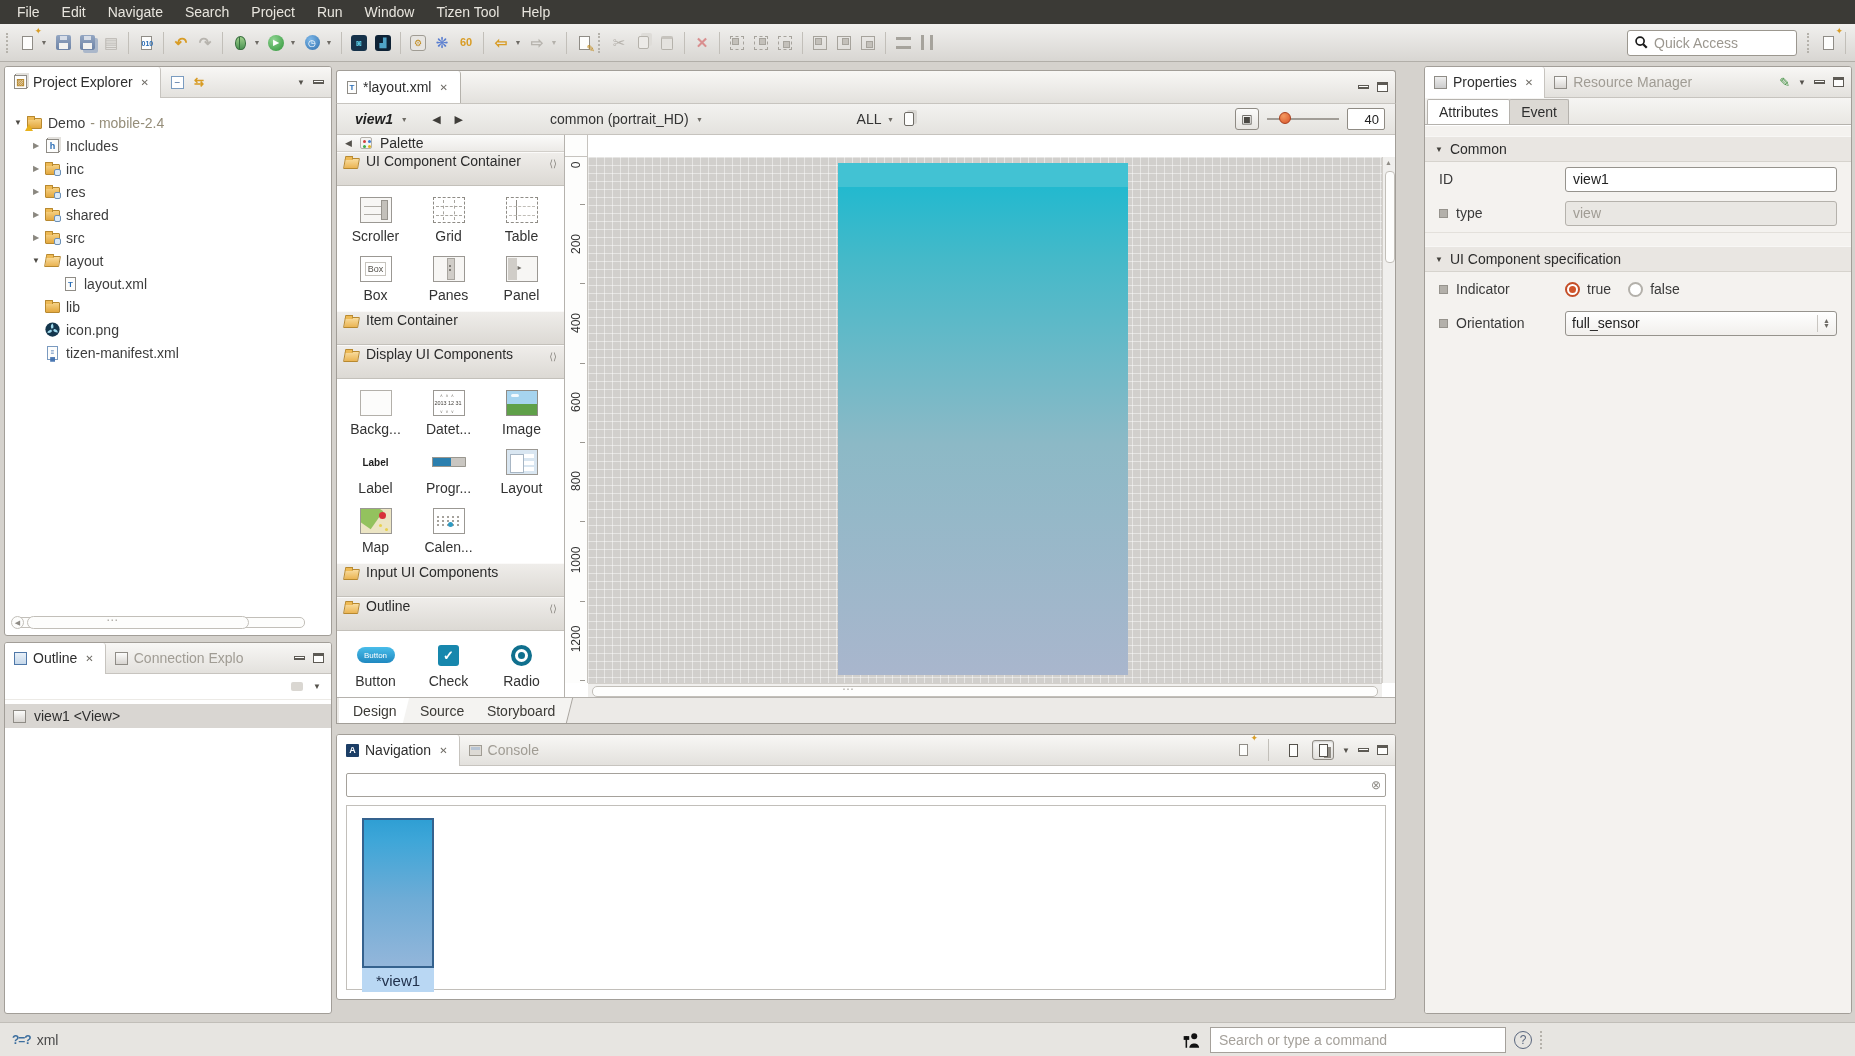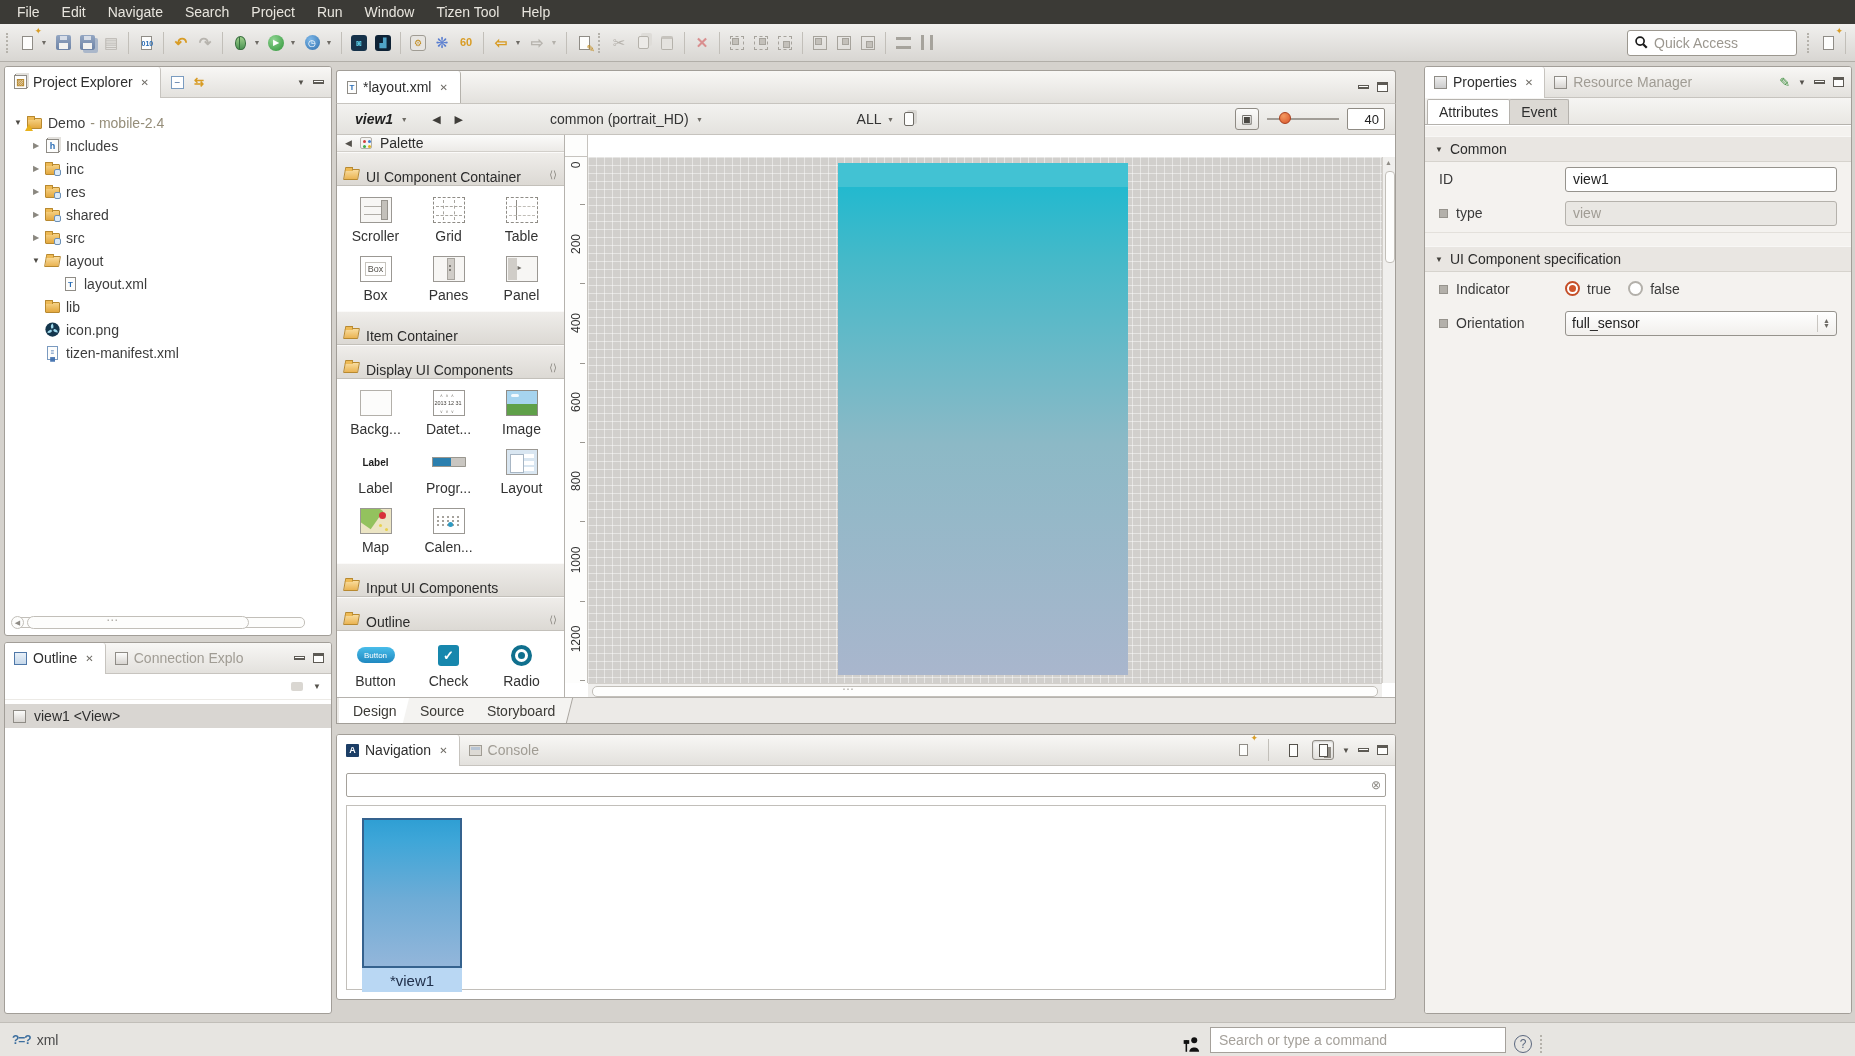--- a/index.html
+++ b/index.html
@@ -87,21 +87,21 @@
 .slider::before{content:"";position:absolute;left:0;right:0;top:9px;height:2px;background:#a19d97}
 .sthumb{position:absolute;left:12px;top:3px;width:12px;height:12px;border-radius:50%;background:radial-gradient(circle at 35% 30%,#f49a60,#d9542b);border:1px solid #a83f1d}
 .zoombox{width:38px;height:22px;border:1px solid #8f8b84;background:#fff;border-radius:2px;font-size:13px;color:#222;display:flex;align-items:center;justify-content:flex-end;padding-right:5px}
 
 
 .palette{position:absolute;left:0;top:31px;bottom:26px;width:228px;border-right:1px solid #b5b2ad;background:#fff;display:flex;flex-direction:column;overflow:hidden}
 .palhead{height:26px;display:flex;align-items:center;gap:8px;padding:0 8px;font-size:14px;color:#2d2d2d;background:linear-gradient(#fbfbfa,#eceae7);border-bottom:1px solid #d2cfca}
 .palcollapse{font-size:9px;color:#55524c}
 .palicon{width:12px;height:12px;border-radius:2px;background:#f5f4f2;border:1px solid #b3b0aa;position:relative}
 .palicon::before{content:"";position:absolute;left:2px;top:2px;width:3px;height:3px;border-radius:50%;background:#d23f3f;box-shadow:5px 0 0 #3f7ed2,0 5px 0 #3fae4c,5px 5px 0 #e0b421}
-.psec{height:24px;display:flex;align-items:flex-start;gap:7px;padding:16px 7px;font-size:14px;color:#2b2b2b;background:linear-gradient(#efedea,#dcd9d4);border-top:1px solid #fbfaf9;border-bottom:1px solid #c3c0ba;flex:0 0 auto}
+.psec{height:24px;display:flex;align-items:flex-end;gap:7px;padding:16px 7px;font-size:14px;color:#2b2b2b;background:linear-gradient(#efedea,#dcd9d4);border-top:1px solid #fbfaf9;border-bottom:1px solid #c3c0ba;flex:0 0 auto}
 .psec .folder{margin-top:0}
 .pin{margin-left:auto;color:#8d8a84;font-size:10px}
 .pgrid{display:flex;flex-wrap:wrap;padding:5px 2px 2px 2px;flex:0 0 auto}
 .pitem{width:73px;display:flex;flex-direction:column;align-items:center;gap:4px;padding:5px 0 6px 0;font-size:14px;color:#333}
 .picn{height:28px;display:flex;align-items:center;justify-content:center}
 .pi{width:32px;height:26px;border:1px solid #9b9893;background:#f7f6f4;position:relative}
 .pi-scroller::before{content:"";position:absolute;left:3px;right:10px;top:8px;height:1px;background:#b0ada7;box-shadow:0 8px 0 #b0ada7}
 .pi-scroller::after{content:"";position:absolute;right:3px;top:2px;bottom:2px;width:5px;background:#c3c0ba;border:1px solid #96938d}
 .pi-dash{border:1px dashed #8f8c86;background:#fff}
 .pi-grid::before{content:"";position:absolute;left:9px;top:2px;bottom:2px;width:10px;border-left:1px dashed #a8a59f;border-right:1px dashed #a8a59f}
@@ -166,21 +166,21 @@
 .btab{display:flex;align-items:center;padding:0 14px;font-size:14px;color:#3c3a36;background:#f4f3f1;border-right:1px solid #a8a49e;position:relative}
 .btab.active{background:#fff;font-weight:normal;border-right:1px solid #a8a49e;box-shadow:1px 0 0 #fff inset}
 .btab.slant{transform:skewX(-14deg);margin-left:-6px}
 .btab.slant>span{transform:skewX(14deg);display:inline-block}
 
 
 .navfilter{margin:7px 9px 0 9px;height:24px;border:1px solid #a5a19b;border-radius:2px;background:#fff;display:flex;align-items:center}
 .navfilter input{flex:1;border:none;outline:none;font-size:13px;padding:0 6px;background:transparent;font-family:"Liberation Sans",sans-serif}
 .navclear{width:18px;text-align:center;color:#8f8c86;font-size:12px}
 .navcontent{position:absolute;left:9px;right:9px;top:70px;bottom:9px;border:1px solid #c2bfba;background:#fff}
-.thumb{position:absolute;left:15px;top:12px;width:100px}
+.thumb{position:absolute;left:15px;top:12px;width:72px}
 .thumbimg{height:150px;border:2px solid #35628e;background:linear-gradient(180deg,#2f9fd4 0%,#3ea6d8 14%,#6facd6 55%,#93b6da 100%)}
 .thumblabel{height:24px;background:#b9d7f3;display:flex;align-items:center;justify-content:center;font-size:15px;color:#20304b}
 .orientbtn{width:22px;height:20px;border:1px solid transparent;border-radius:3px;display:flex;align-items:center;justify-content:center}
 .orientbtn.pressed{border-color:#8f8b84;background:linear-gradient(#fbfbfa,#e3e1dd);box-shadow:inset 0 1px 2px rgba(0,0,0,.18)}
 .orect{width:9px;height:13px;border:1px solid #55524c;background:#fdfdfc}
 .navtabicon{width:13px;height:13px;background:#1c3e66;color:#fff;font-size:9px;font-weight:bold;display:flex;align-items:center;justify-content:center;border-radius:1px}
 .consoleicon{width:13px;height:11px;border:1px solid #a09c94;background:#dddad5;position:relative}
 .consoleicon::before{content:"";position:absolute;left:1px;top:1px;right:1px;height:3px;background:#b7c4d4}
 
 
@@ -205,21 +205,21 @@
 .pencilico{color:#3f8f3f;font-size:13px}
 
 
 .subtoolrow{height:26px;display:flex;align-items:center;justify-content:flex-end;gap:10px;padding:0 10px;border-bottom:1px solid #eceae6;background:#fff}
 .fadedot{width:12px;height:9px;border-radius:2px;background:#dad7d2}
 .outsel{height:24px;display:flex;align-items:center;gap:8px;padding:0 8px;background:#d9d6d2;font-size:14px;color:#2e2e2e;margin-top:4px}
 
 
 .statusbar{position:absolute;left:0;right:0;top:1022px;height:34px;background:#e7e5e1;border-top:1px solid #c1beb8;display:flex;align-items:center;padding:0 12px;font-size:14px;color:#4a4a4a}
 .xmlmark{color:#3c6e9e;font-weight:bold;font-size:12px;margin-right:6px;letter-spacing:-1px}
-.cmdwrap{position:absolute;left:1182px;display:flex;align-items:flex-end;gap:8px}
+.cmdwrap{position:absolute;left:1182px;display:flex;align-items:center;gap:8px}
 .cmdinput{width:296px;height:26px;border:1px solid #a5a19b;background:#fff;font-size:14px;padding:0 8px;color:#444;outline:none;font-family:"Liberation Sans",sans-serif}
 .cmdinput::placeholder{color:#a5a19b}
 .helpcirc{width:18px;height:18px;border-radius:50%;border:1px solid #5a6probe}
 .helpcirc{width:18px;height:18px;border-radius:50%;border:1px solid #5a677e;color:#5a677e;font-size:12px;display:flex;align-items:center;justify-content:center}
 .vdots{width:4px;height:18px;border-left:2px dotted #b5b2ab}
 </style>
 </head>
 <body>
 
 <svg width="0" height="0" style="position:absolute">
@@ -829,21 +829,21 @@
     <div style="height:14px;border-top:1px solid #e3e0db;margin-top:2px"></div>
     <div class="secband">
       <span class="tri">▼</span>
       <span>UI Component specification</span>
     </div>
     <div class="prow">
       <span class="plabel">
           <span class="defsq"></span>
           <span>Indicator</span>
         </span>
-      <span class="pctl" style="display:flex;align-items:flex-start;gap:7px">
+      <span class="pctl" style="display:flex;align-items:center;gap:7px">
         <span class="radio sel"></span>
         <span>true</span>
         <span class="radio" style="margin-left:10px"></span>
         <span>false</span>
       </span>
     </div>
     <div class="prow">
       <span class="plabel">
           <span class="defsq"></span>
           <span>Orientation</span>

